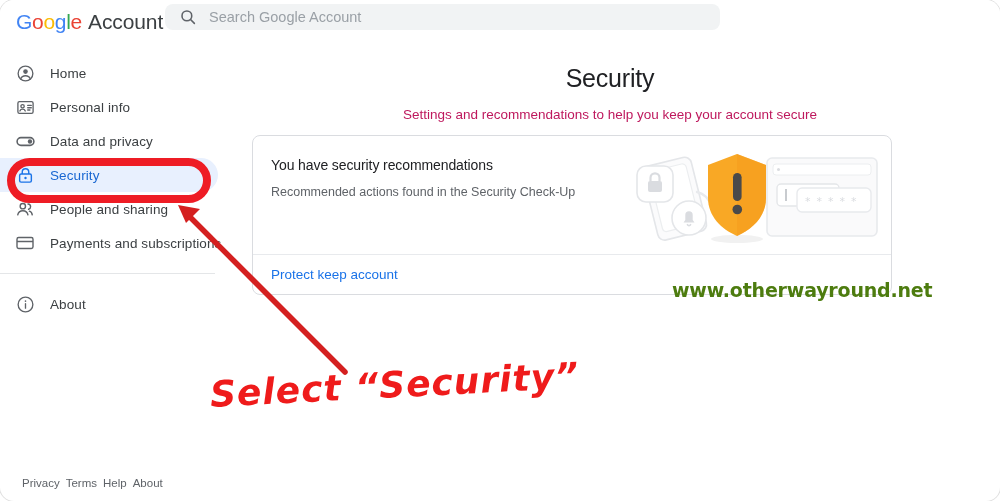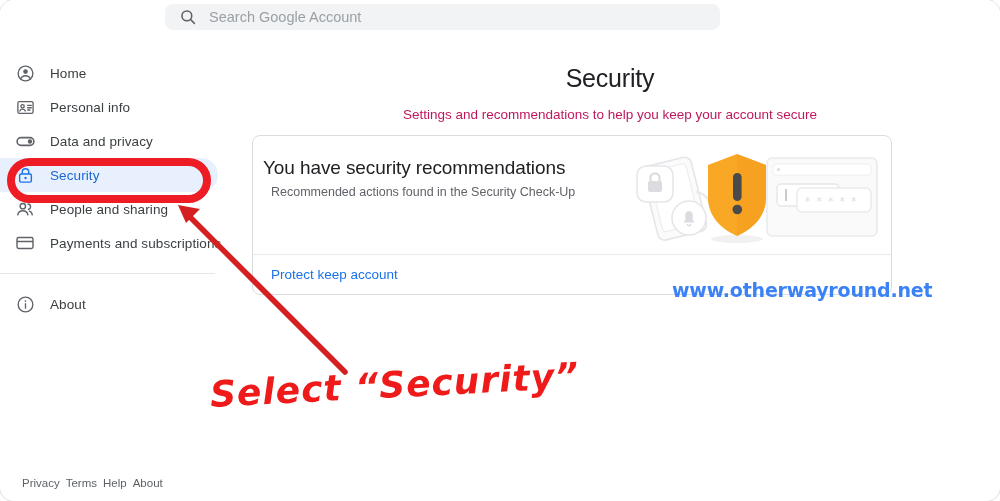--- a/index.html
+++ b/index.html
@@ -160,23 +160,23 @@
     border: 1px solid #dadce0;
     border-radius: 8px;
     overflow: hidden;
   }
   .card-body {
     position: relative;
     height: 118px;
   }
   .card-heading {
     position: absolute;
-    left: 10px;
+    left: 18px;
     top: 21px;
-    font-size: 19px;
+    font-size: 14px;
     color: #202124;
     letter-spacing: -0.1px;
   }
   .card-sub {
     position: absolute;
     left: 18px;
     top: 49px;
     font-size: 12.5px;
     color: #5f6368;
     text-align: center;
@@ -241,31 +241,37 @@
     transform: rotate(-3deg);
     transform-origin: left center;
   }
   .watermark {
     position: absolute;
     left: 672px;
     top: 279px;
     font-family: "DejaVu Sans", sans-serif;
     font-size: 19px;
     font-weight: 700;
-    color: #3b82f6;
+    color: #4d7c0f;
     white-space: nowrap;
     letter-spacing: -0.2px;
   }
 </style>
 </head>
 <body>
 
 <div id="screen">
 
   <div class="header">
+    <div class="brand">
+      <span class="logo-text">
+        <span class="b">G</span><span class="r">o</span><span class="y">o</span><span class="b">g</span><span class="g">l</span><span class="r">e</span>
+      </span>
+      <span class="brand-product">Account</span>
+    </div>
 
     <div class="searchbar">
       <span class="s-icon">
         <svg width="18" height="18" viewBox="0 0 24 24" fill="none" stroke="#5f6368" stroke-width="2.1" stroke-linecap="round">
           <circle cx="10.5" cy="10.5" r="6.5"></circle>
           <line x1="15.4" y1="15.4" x2="20.5" y2="20.5"></line>
         </svg>
       </span>
       <input class="search-input" type="text" placeholder="Search Google Account" style="">
     </div>

